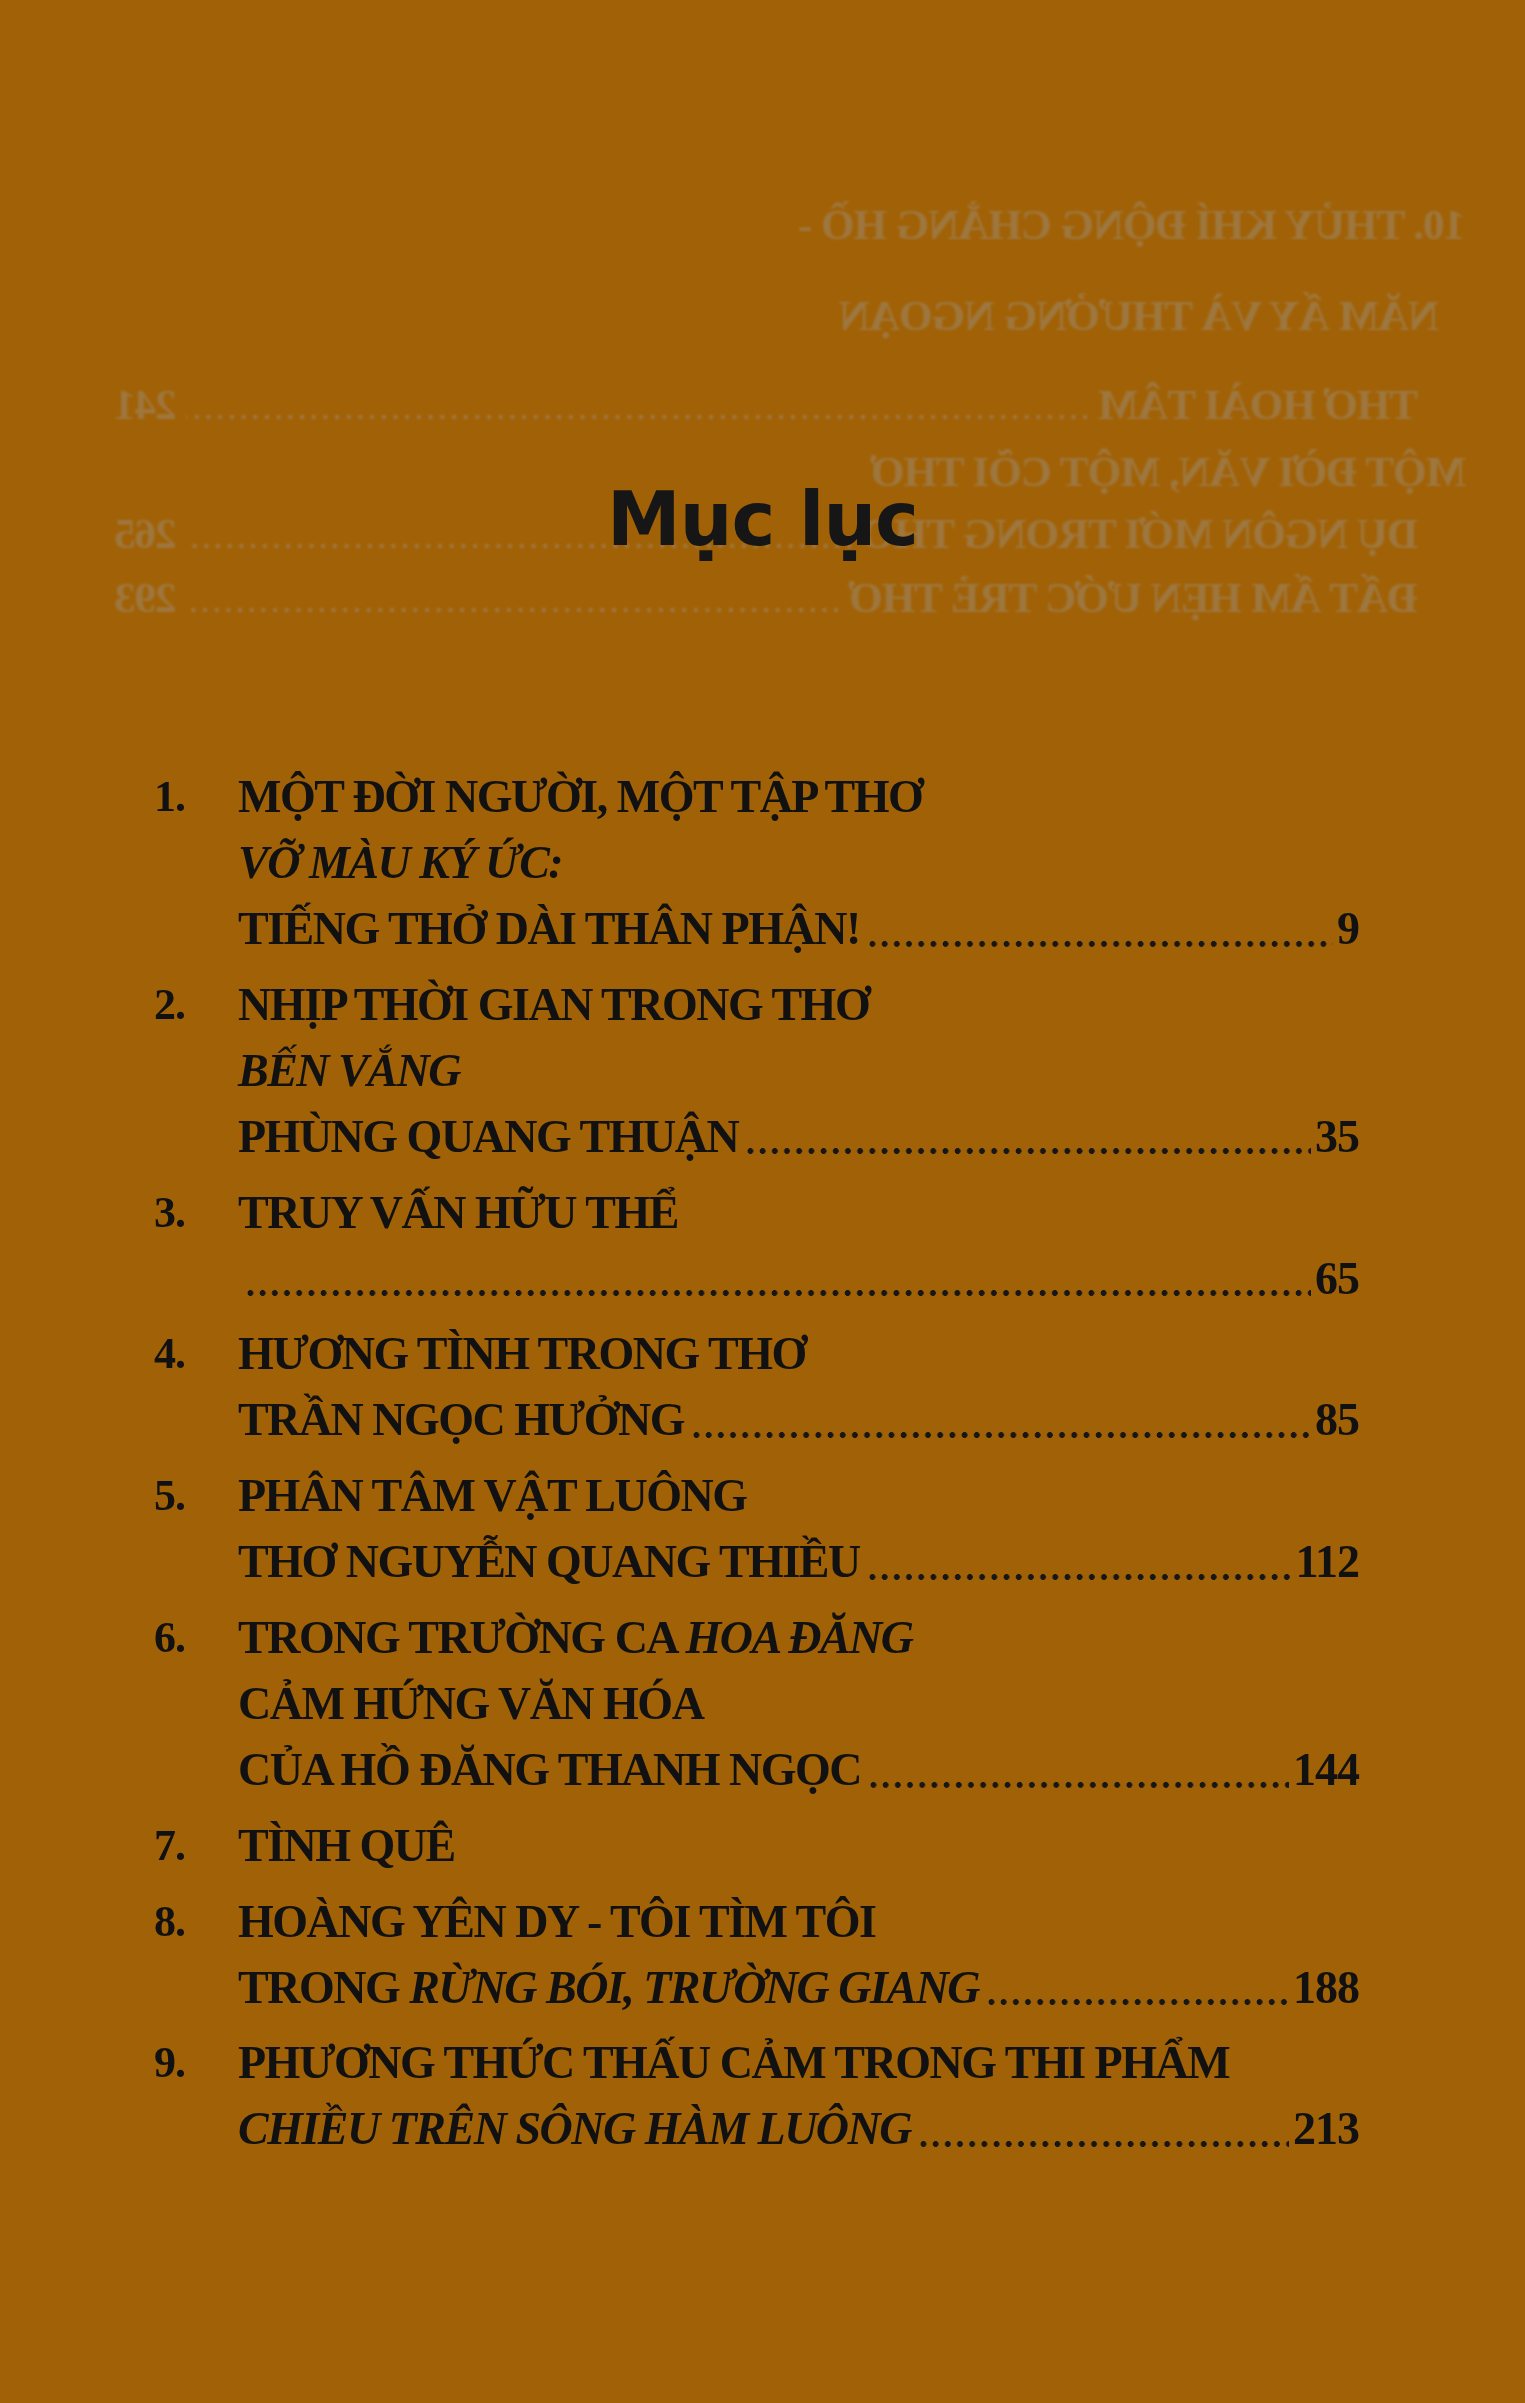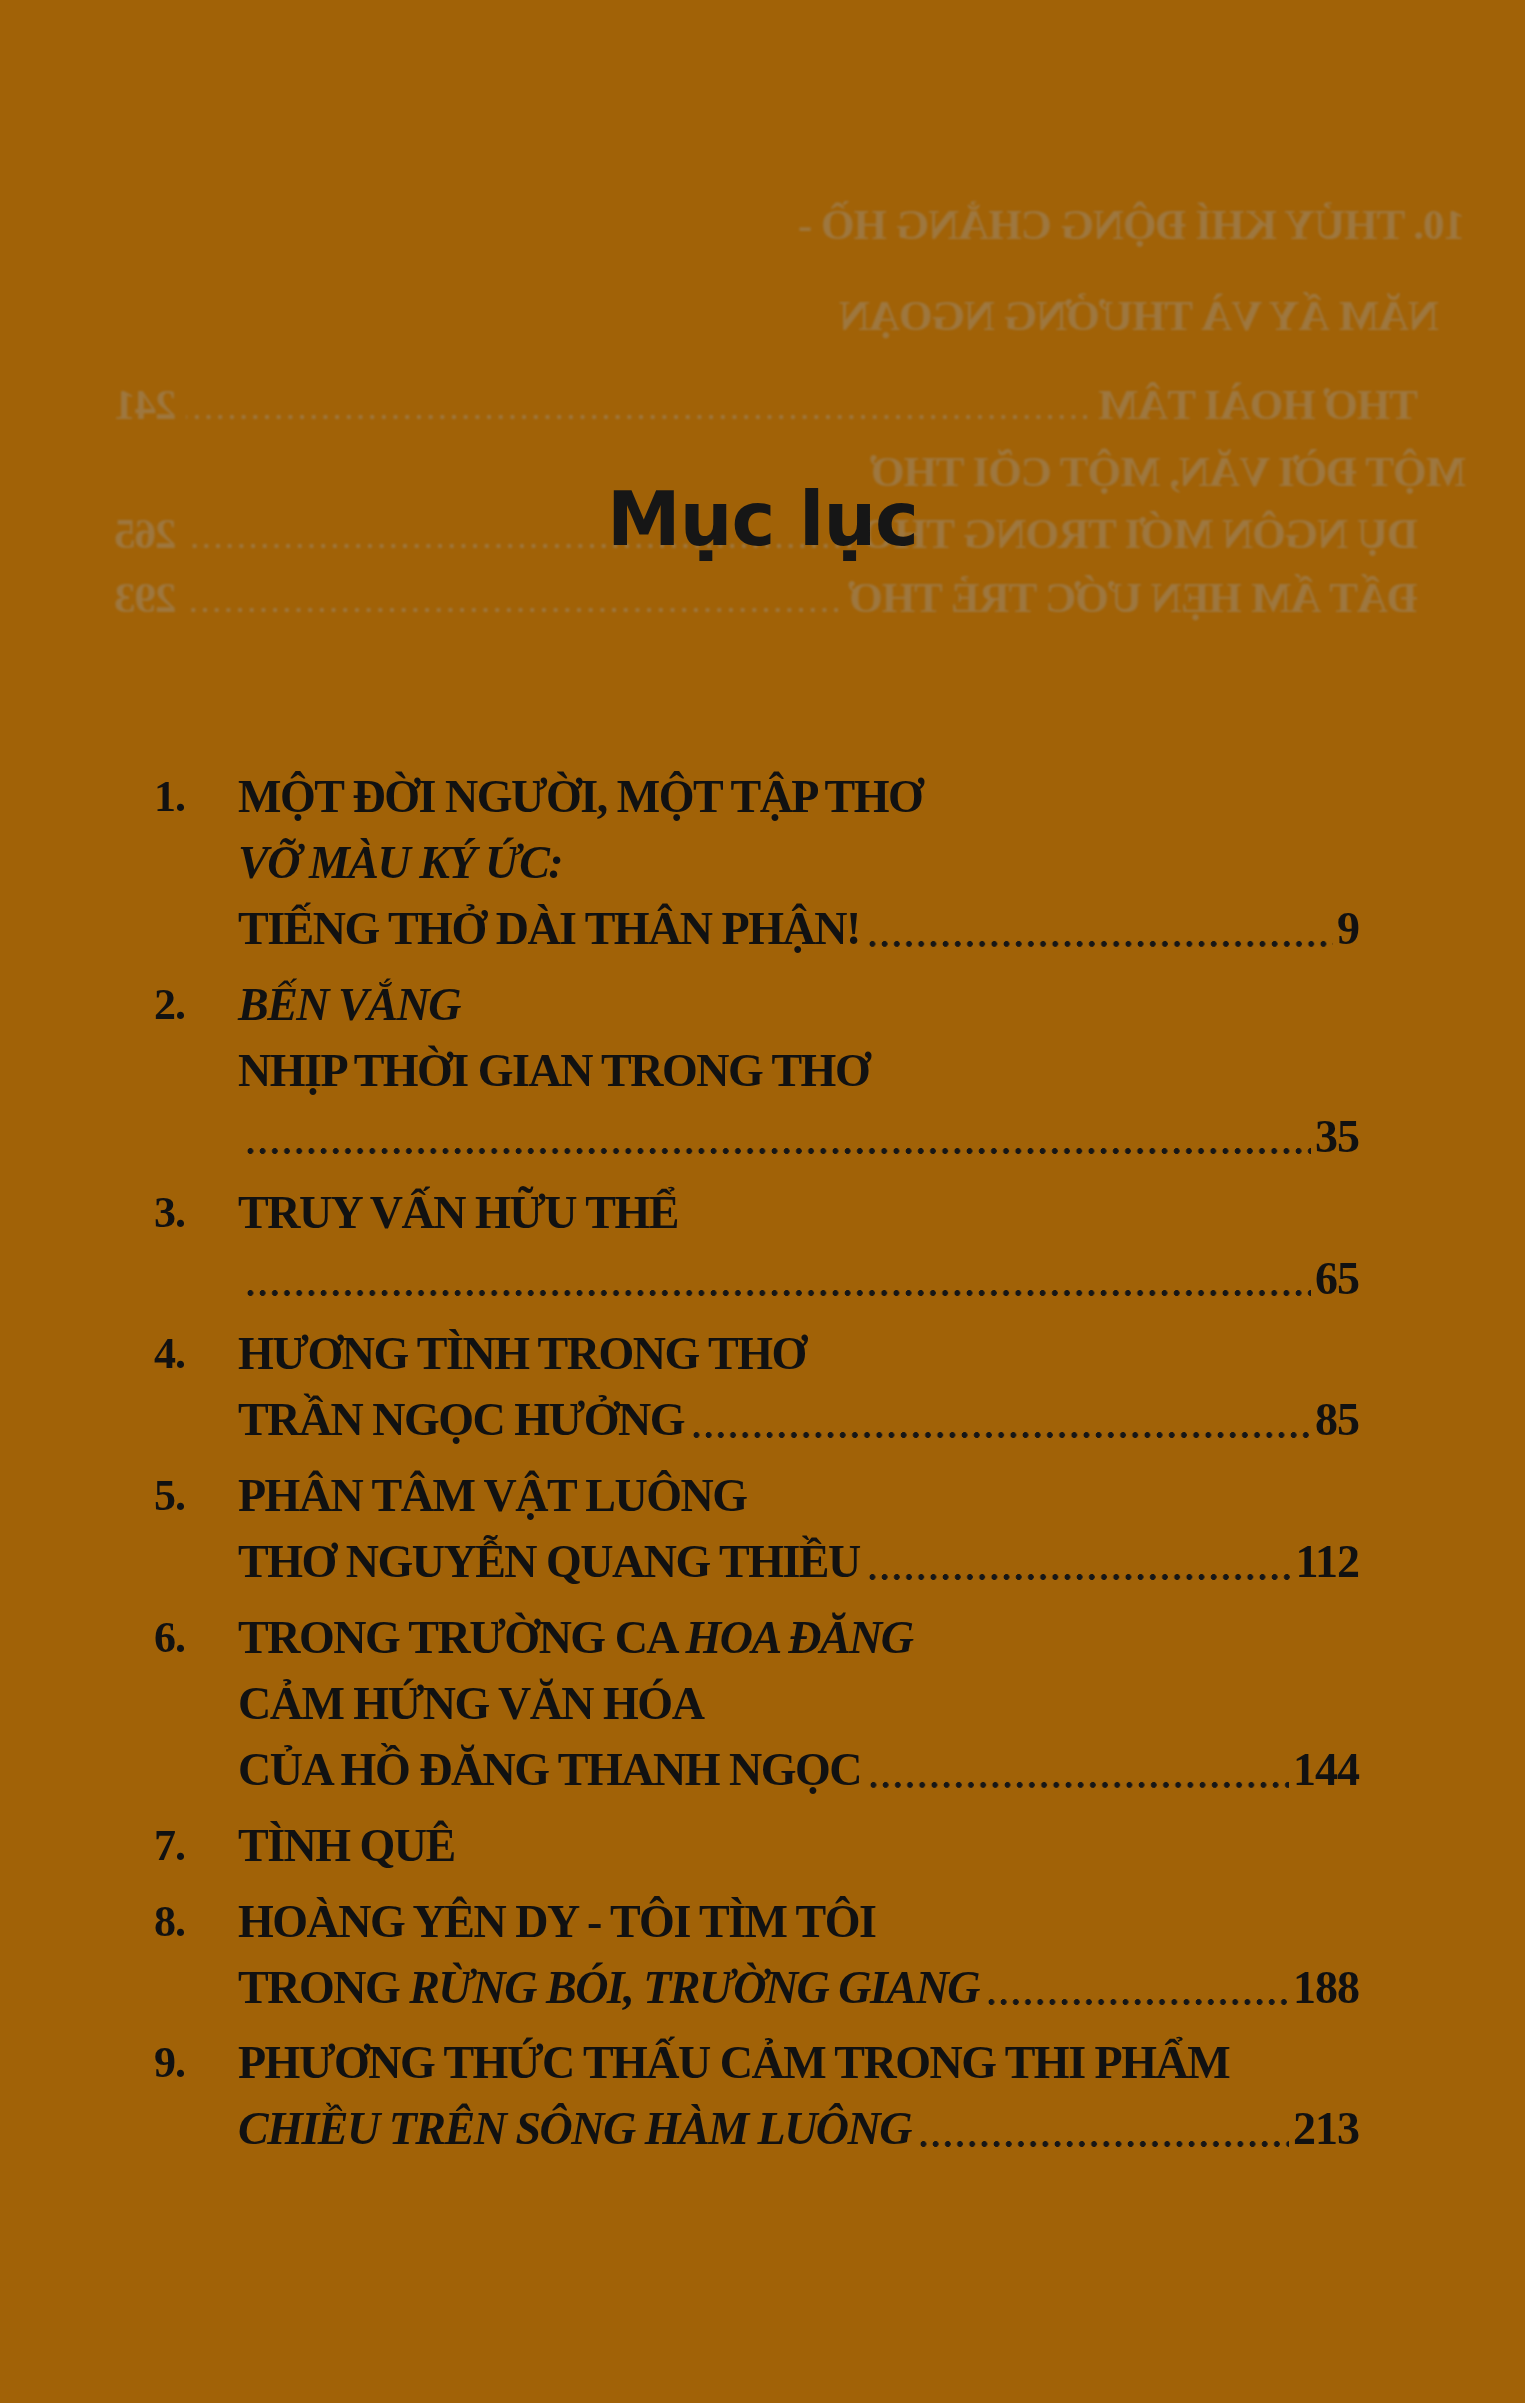--- a/index.html
+++ b/index.html
@@ -124,26 +124,27 @@
             <span class="toc-text"><span>TIẾNG THỞ DÀI THÂN PHẬN!</span></span>
             <div class="leader"></div>
             <span class="pagenum">9</span>
           </div>
         </div>
       </div>
       <div class="toc-entry">
         <div class="toc-num">2.</div>
         <div class="toc-lines">
           <div class="toc-line">
+            <span class="toc-text"><span>NHỊP THỜI GIAN TRONG THƠ</span></span>
+          </div>
+          <div class="toc-line">
             <span class="toc-text"><span class="it">BẾN VẮNG</span></span>
           </div>
           <div class="toc-line">
-            <span class="toc-text"><span>NHỊP THỜI GIAN TRONG THƠ</span></span>
-          </div>
-          <div class="toc-line">
+            <span class="toc-text"><span>PHÙNG QUANG THUẬN</span></span>
             <div class="leader"></div>
             <span class="pagenum">35</span>
           </div>
         </div>
       </div>
       <div class="toc-entry">
         <div class="toc-num">3.</div>
         <div class="toc-lines">
           <div class="toc-line">
             <span class="toc-text"><span>TRUY VẤN HỮU THỂ</span></span>

